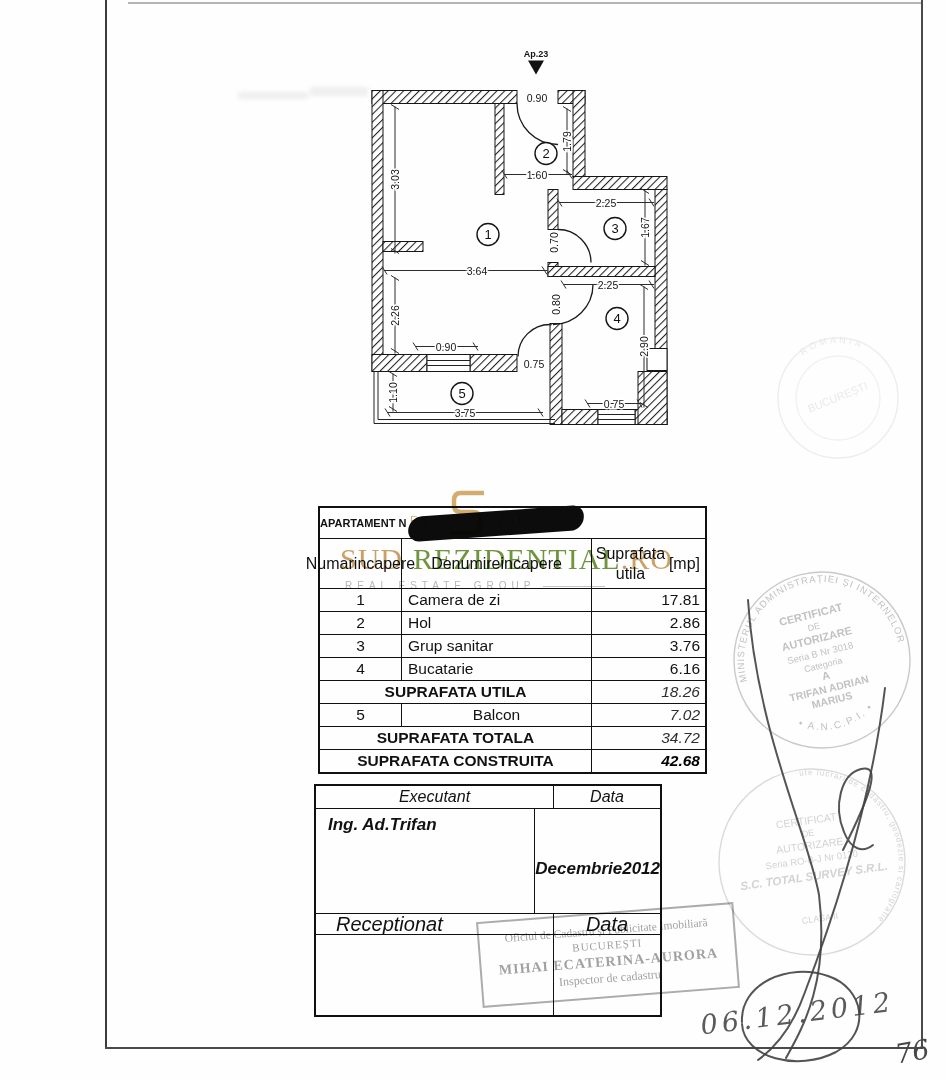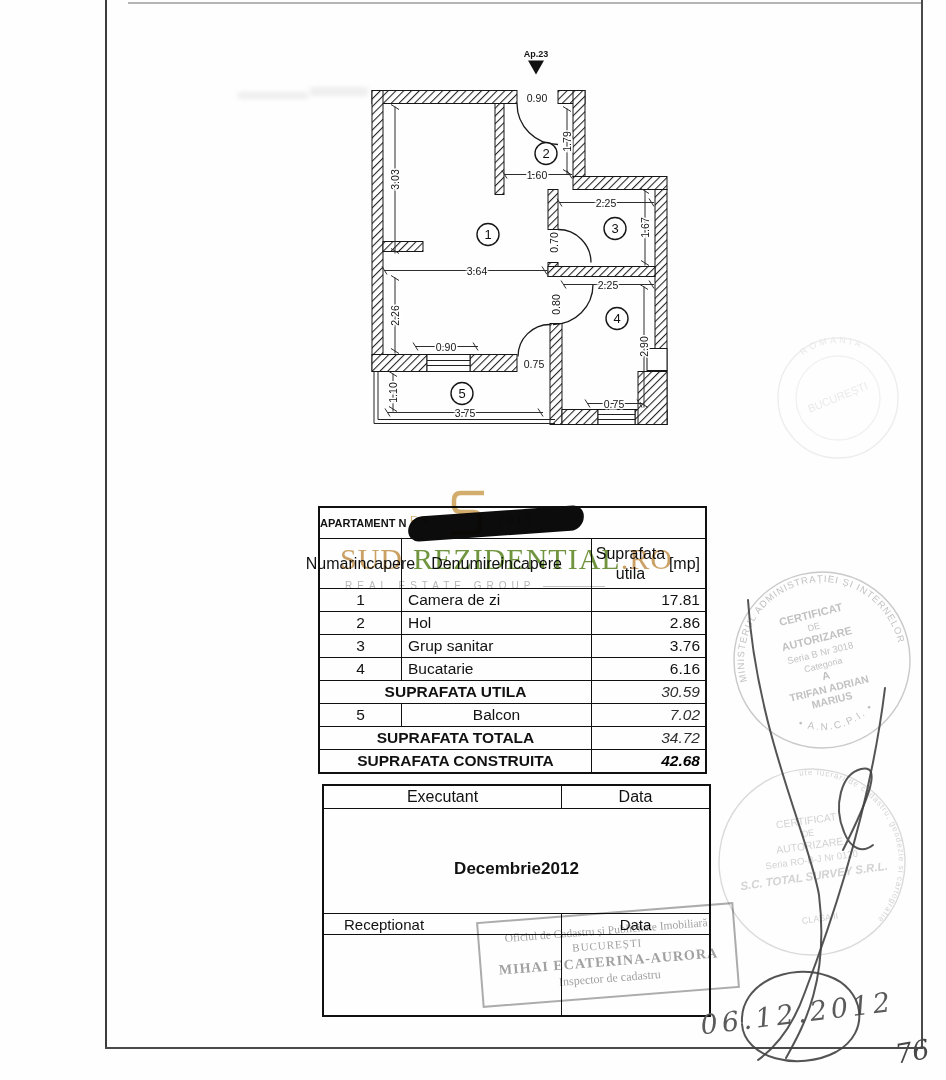--- a/index.html
+++ b/index.html
@@ -46,31 +46,31 @@
   .c3{width:113px;justify-content:flex-end;padding-right:5px;}
   .title-row{height:30px;align-items:center;font-weight:bold;font-size:11px;display:flex;}
   .hdr-row{height:50px;font-size:16px;}
   .hdr-cell{flex-direction:row;justify-content:center;line-height:1.25;text-align:center;padding-left:0;}
   .data-row{height:23px;font-size:15.5px;}
   .ital{font-style:italic;color:#2e2e2e;}
   .bold-ital{font-style:italic;font-weight:bold;color:#000;}
   .redact{width:176px;height:25px;background:#0c0c0c;border-radius:14px 12px 13px 12px;
           transform:rotate(-4deg) skewX(-6deg);margin-left:2px;}
 
-  .sig{left:322px;top:784px;width:389px;height:233px;border:2.5px solid #101010;z-index:2;
-       display:flex;flex-direction:column;box-sizing:border-box;}
+  .sig{left:314px;top:784px;width:348px;height:233px;border:2.5px solid #101010;z-index:2;
+       display:flex;flex-direction:column;box-sizing:border-box;font-style:italic;}
   .sigrow{display:flex;box-sizing:border-box;}
   .sL{width:238px;border-right:1.8px solid #101010;box-sizing:border-box;display:flex;align-items:center;}
   .sR{flex:1;display:flex;align-items:center;justify-content:center;}
   .sig .h{height:22px;font-size:16px;}
   .sig .h .sL{justify-content:center;}
   .sig .b1{height:105px;border-top:1.7px solid #101010;}
   .sig .b1 .sL{align-items:flex-start;padding:6px 0 0 12px;font-weight:bold;font-size:17px;}
   .sig .b1 .sR{flex-direction:row;line-height:1.25;font-weight:bold;font-size:17px;padding-top:16px;}
-  .sig .h2{height:22px;border-top:1.7px solid #101010;border-bottom:1.7px solid #101010;font-size:15px;}
+  .sig .h2{height:22px;border-top:1.7px solid #101010;border-bottom:1.7px solid #101010;font-size:20px;}
   .sig .h2 .sL{justify-content:flex-start;padding-left:20px;}
   .sig .b2{flex:1;}
 
   
   .ostamp{left:479px;top:912px;width:254px;height:82px;border:2px solid #adadad;z-index:5;
           transform:rotate(-4.5deg);mix-blend-mode:multiply;color:#a2a2a2;
           font-family:"Liberation Serif",serif;text-align:center;display:flex;flex-direction:column;
           justify-content:center;line-height:1.3;background:transparent;}
   .ostamp .o1{font-size:11.5px;} .ostamp .o2{font-size:11px;letter-spacing:1px;}
   .ostamp .o3{font-size:14px;font-weight:bold;letter-spacing:1px;}
@@ -264,21 +264,21 @@
     <div class="c c3">3.76</div>
   </div>
   <div class="trow data-row">
     <div class="c c1">4</div>
     <div class="c c2">Bucatarie</div>
     <div class="c c3">6.16</div>
   </div>
 
   <div class="trow data-row">
     <div class="c cm">SUPRAFATA UTILA</div>
-    <div class="c c3 ital">30.59</div>
+    <div class="c c3 ital">18.26</div>
   </div>
   <div class="trow data-row">
     <div class="c c1">5</div>
     <div class="c c2c">Balcon</div>
     <div class="c c3 ital">7.02</div>
   </div>
   <div class="trow data-row">
     <div class="c cm">SUPRAFATA TOTALA</div>
     <div class="c c3 ital">34.72</div>
   </div>
@@ -287,20 +287,21 @@
     <div class="c c3 bold-ital">42.68</div>
   </div>
 </div>
 
 <div class="abs sig">
   <div class="sigrow h">
     <div class="sL">Executant</div>
     <div class="sR">Data</div>
   </div>
   <div class="sigrow b1">
+    <div class="sL">Ing. Ad.Trifan</div>
     <div class="sR">
       <span>Decembrie</span>
         <span>2012</span>
     </div>
   </div>
   <div class="sigrow h2">
     <div class="sL">Receptionat</div>
     <div class="sR">Data</div>
   </div>
   <div class="sigrow b2">

